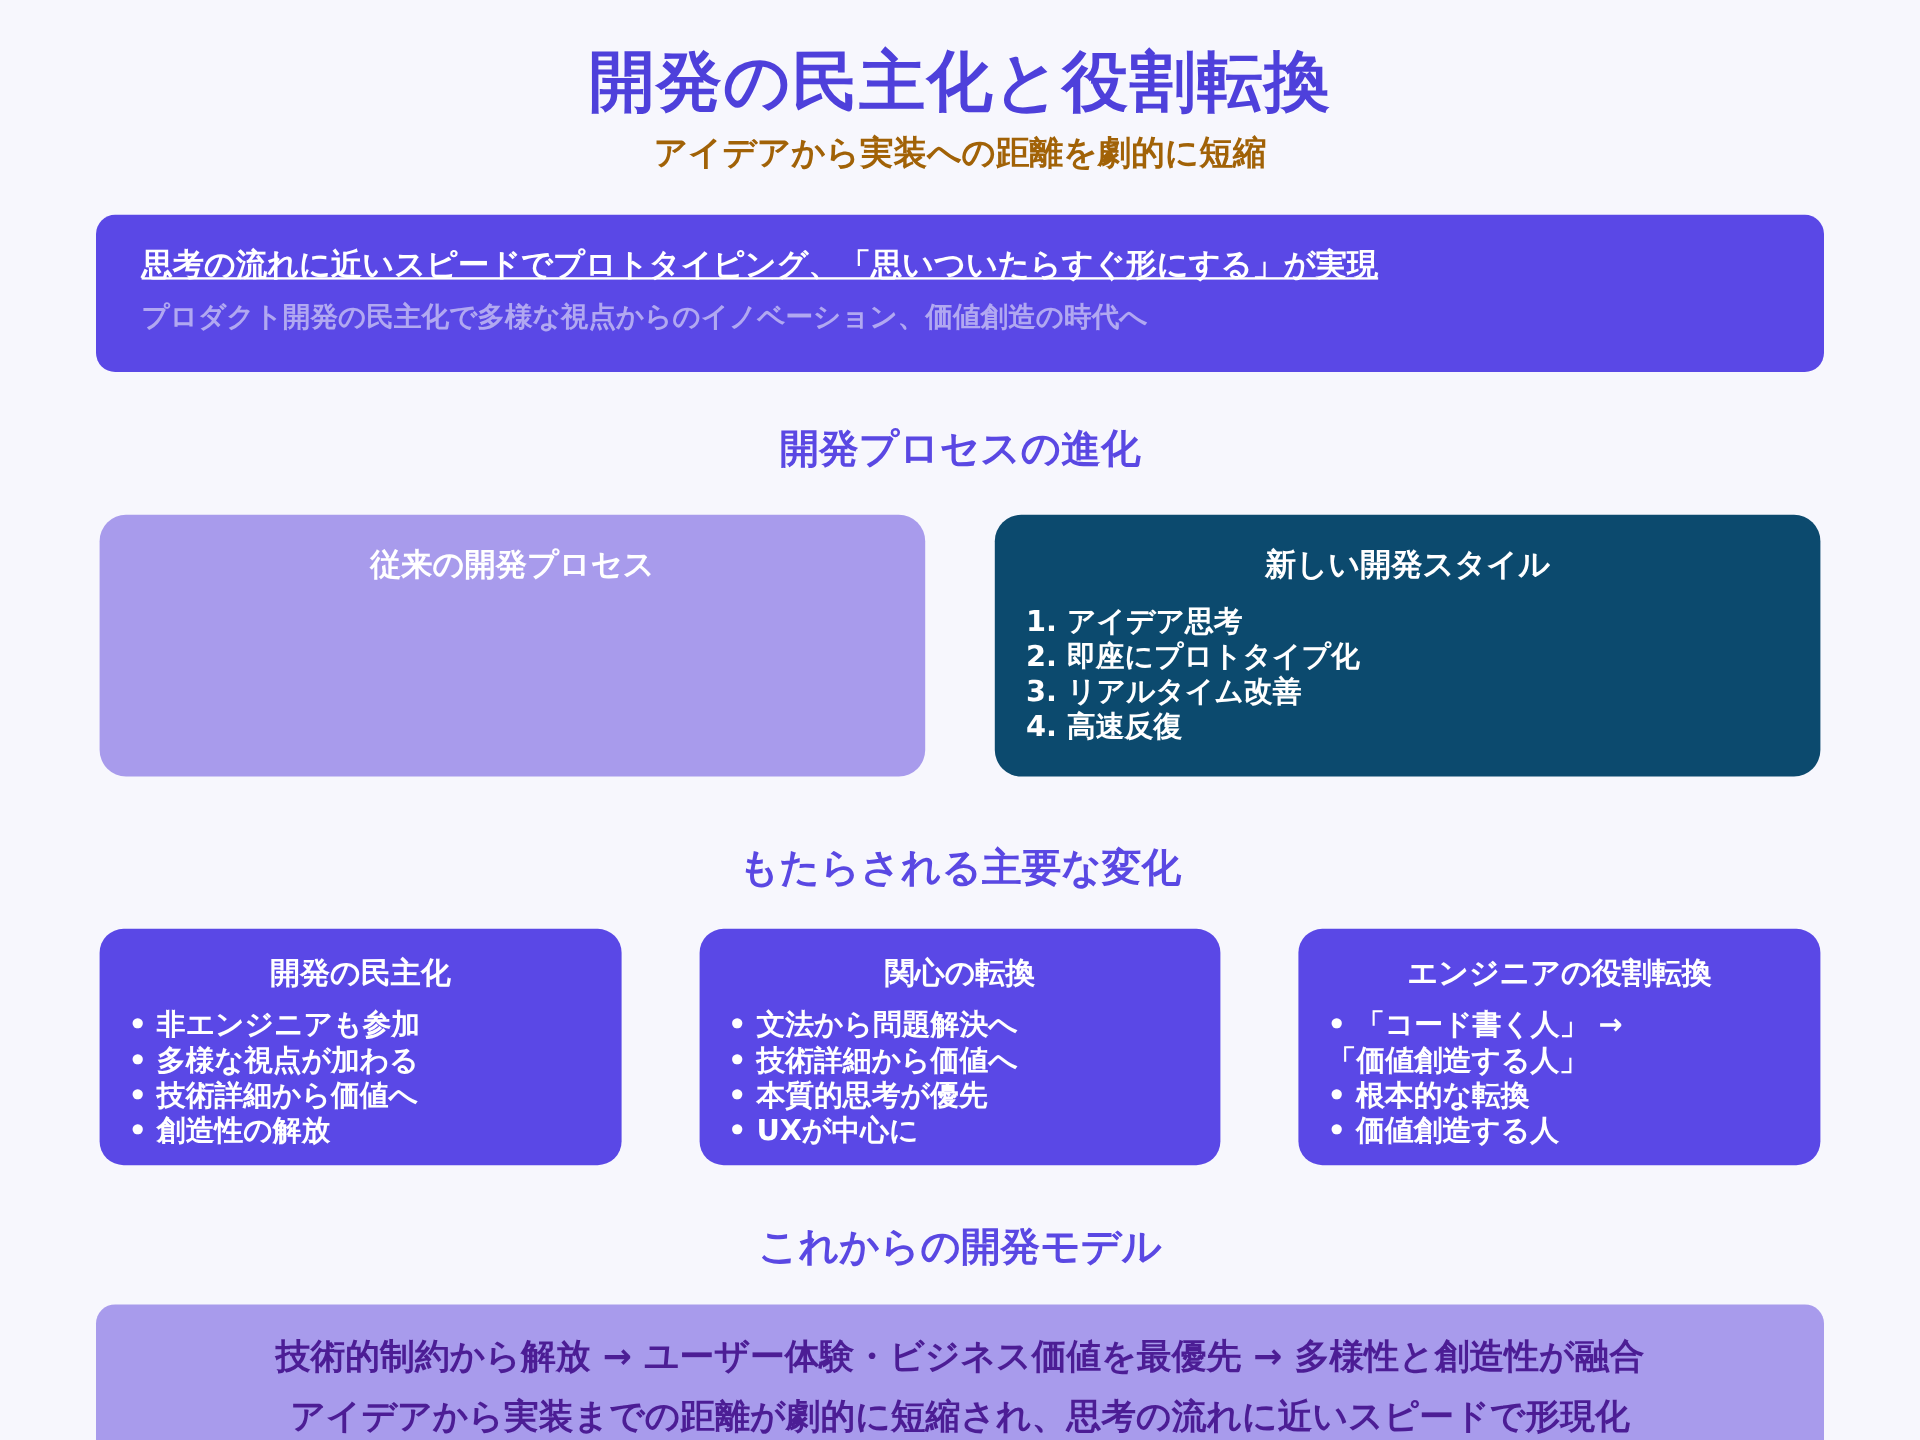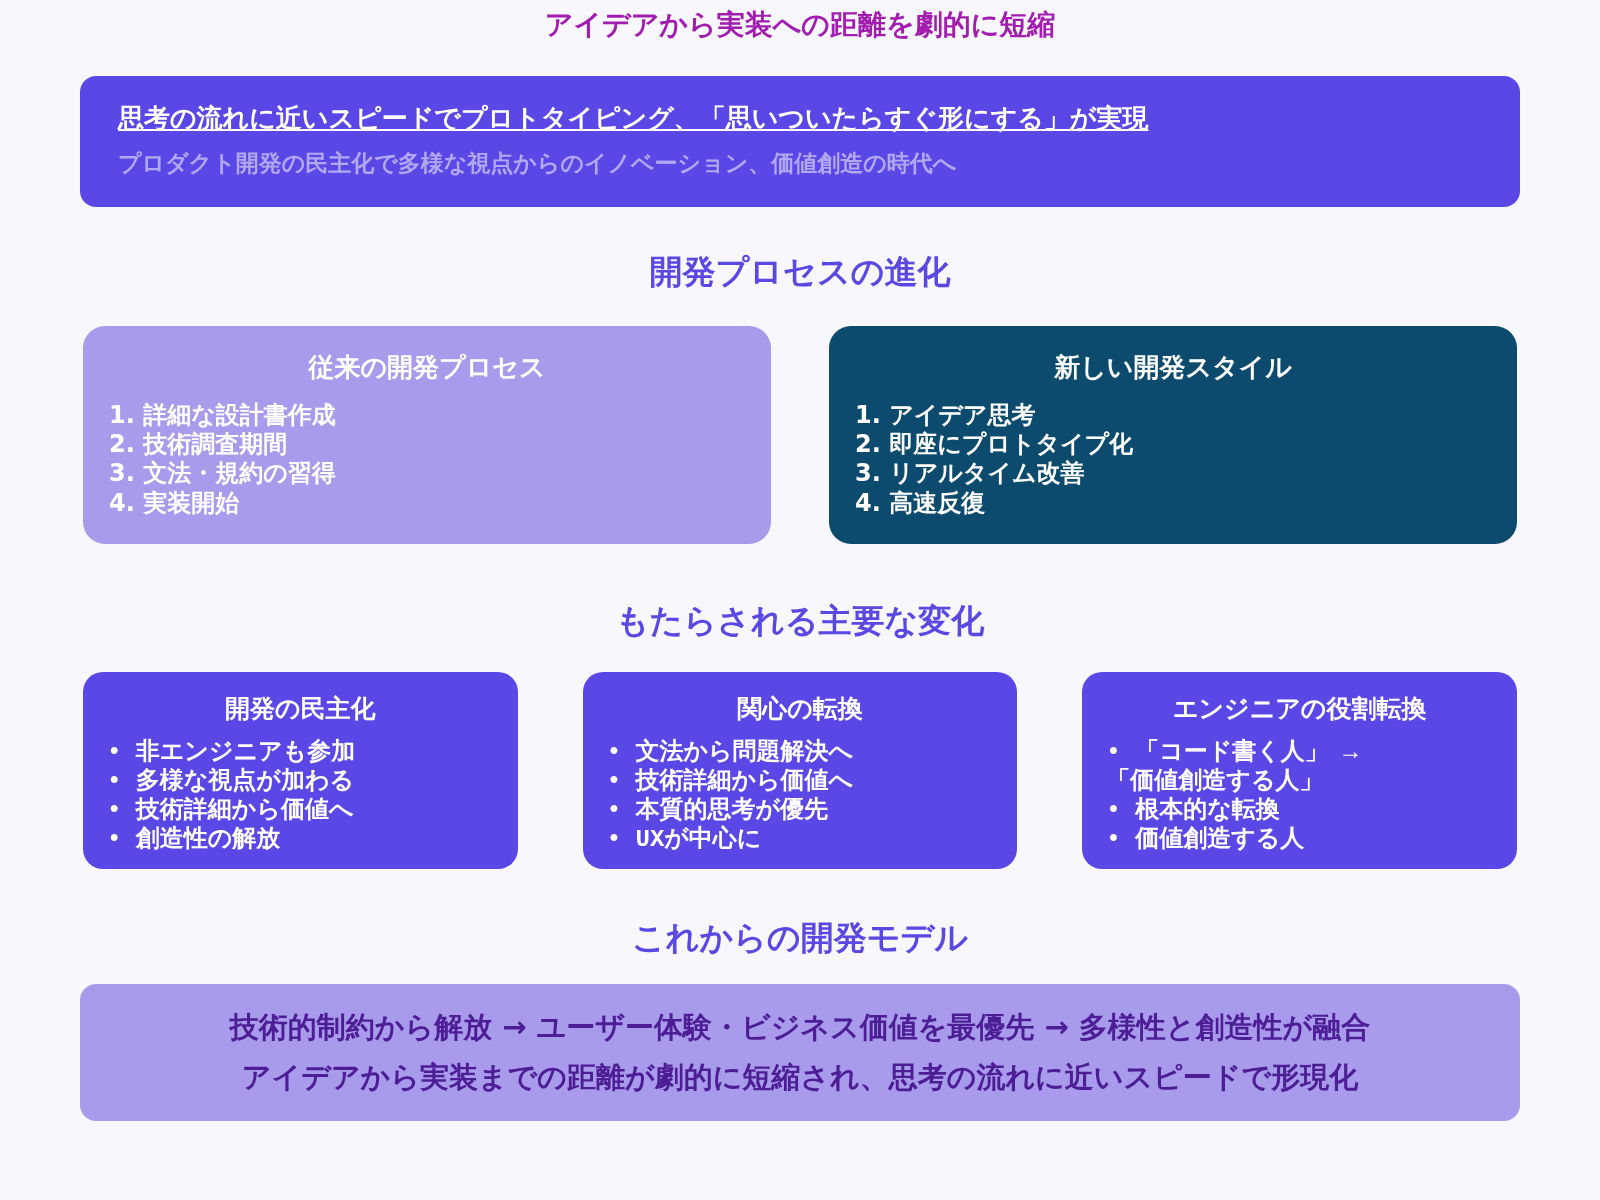--- a/index.html
+++ b/index.html
@@ -25,21 +25,21 @@
     text-align: center;
     font-size: 55px;
     line-height: 1.25;
     color: #4E40DB;
     letter-spacing: 1px;
   }
   .main-subtitle {
     margin-top: 6px;
     text-align: center;
     font-size: 28px;
-    color: #a21caf;
+    color: #a16207;
   }
   .hero-banner {
     margin: 32px 80px 0 80px;
     background: #5A48E6;
     border-radius: 16px;
     padding: 26px 38px 30px 38px;
     box-sizing: border-box;
   }
   .hero-headline {
     font-size: 26px;
@@ -90,21 +90,20 @@
     line-height: 1.22;
   }
   .card-list .list-item {
     white-space: pre-line;
   }
   .changes-row {
     display: flex;
     gap: 65px;
     padding: 0 83px;
     margin-top: 30px;
-    font-family: Liberation Mono, monospace;
   }
   .change-card {
     flex: 1;
     background: #5A48E6;
     border-radius: 20px;
     padding: 20px 24px 14px 24px;
     box-sizing: border-box;
     min-height: 178px;
   }
   .change-card .card-title {
@@ -126,38 +125,33 @@
   }
   .future-line + .future-line {
     margin-top: 14px;
   }
 </style>
 </head>
 <body>
 
 <div class="page">
 
+  <h1 class="main-title">開発の民主化と役割転換</h1>
   <div class="main-subtitle">アイデアから実装への距離を劇的に短縮</div>
 
   <div class="hero-banner">
     <div class="hero-headline">思考の流れに近いスピードでプロトタイピング、「思いついたらすぐ形にする」が実現</div>
     <div class="hero-subtext">プロダクト開発の民主化で多様な視点からのイノベーション、価値創造の時代へ</div>
   </div>
 
   <div class="section-heading heading-process">開発プロセスの進化</div>
 
   <div class="process-row">
     <div class="process-card light">
       <div class="card-title">従来の開発プロセス</div>
-      <div class="card-list">
-        <div class="list-item">1. 詳細な設計書作成</div>
-        <div class="list-item">2. 技術調査期間</div>
-        <div class="list-item">3. 文法・規約の習得</div>
-        <div class="list-item">4. 実装開始</div>
-      </div>
     </div>
     <div class="process-card dark">
       <div class="card-title">新しい開発スタイル</div>
       <div class="card-list">
         <div class="list-item">1. アイデア思考</div>
         <div class="list-item">2. 即座にプロトタイプ化</div>
         <div class="list-item">3. リアルタイム改善</div>
         <div class="list-item">4. 高速反復</div>
       </div>
     </div>

